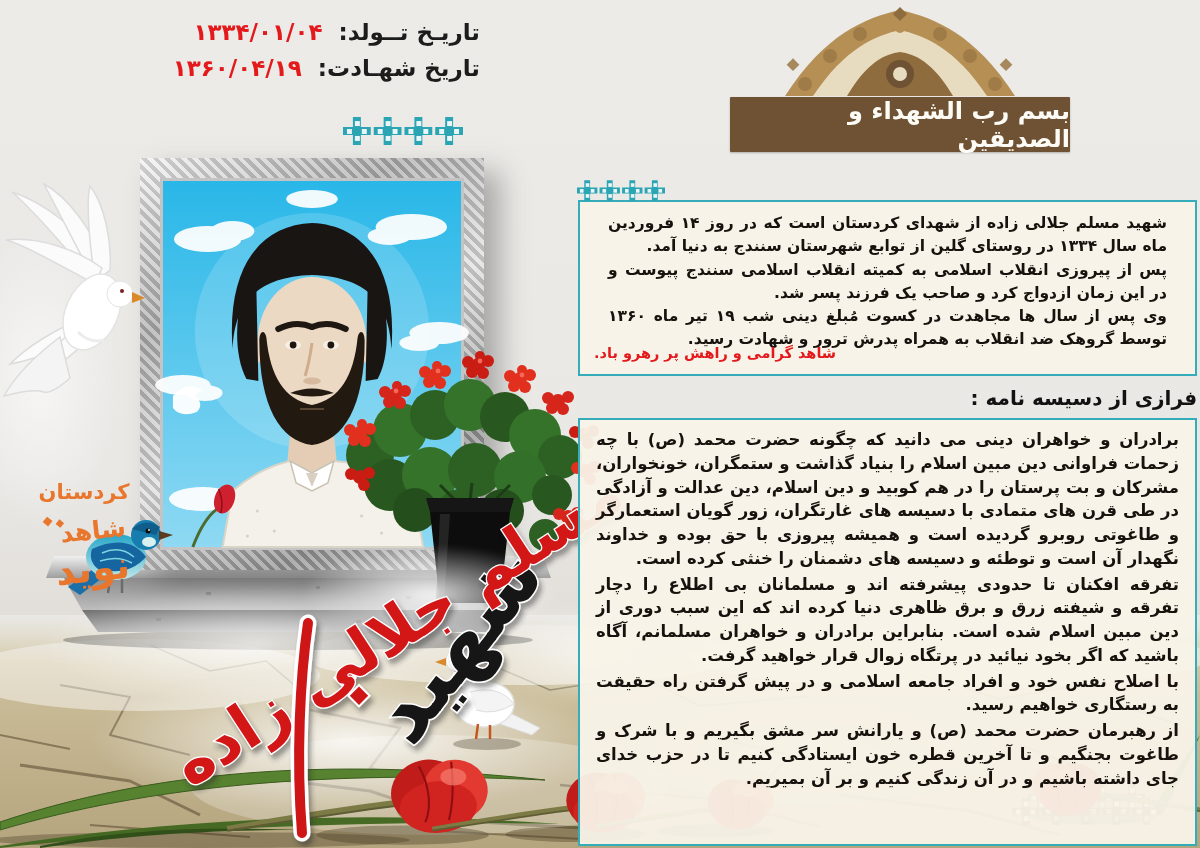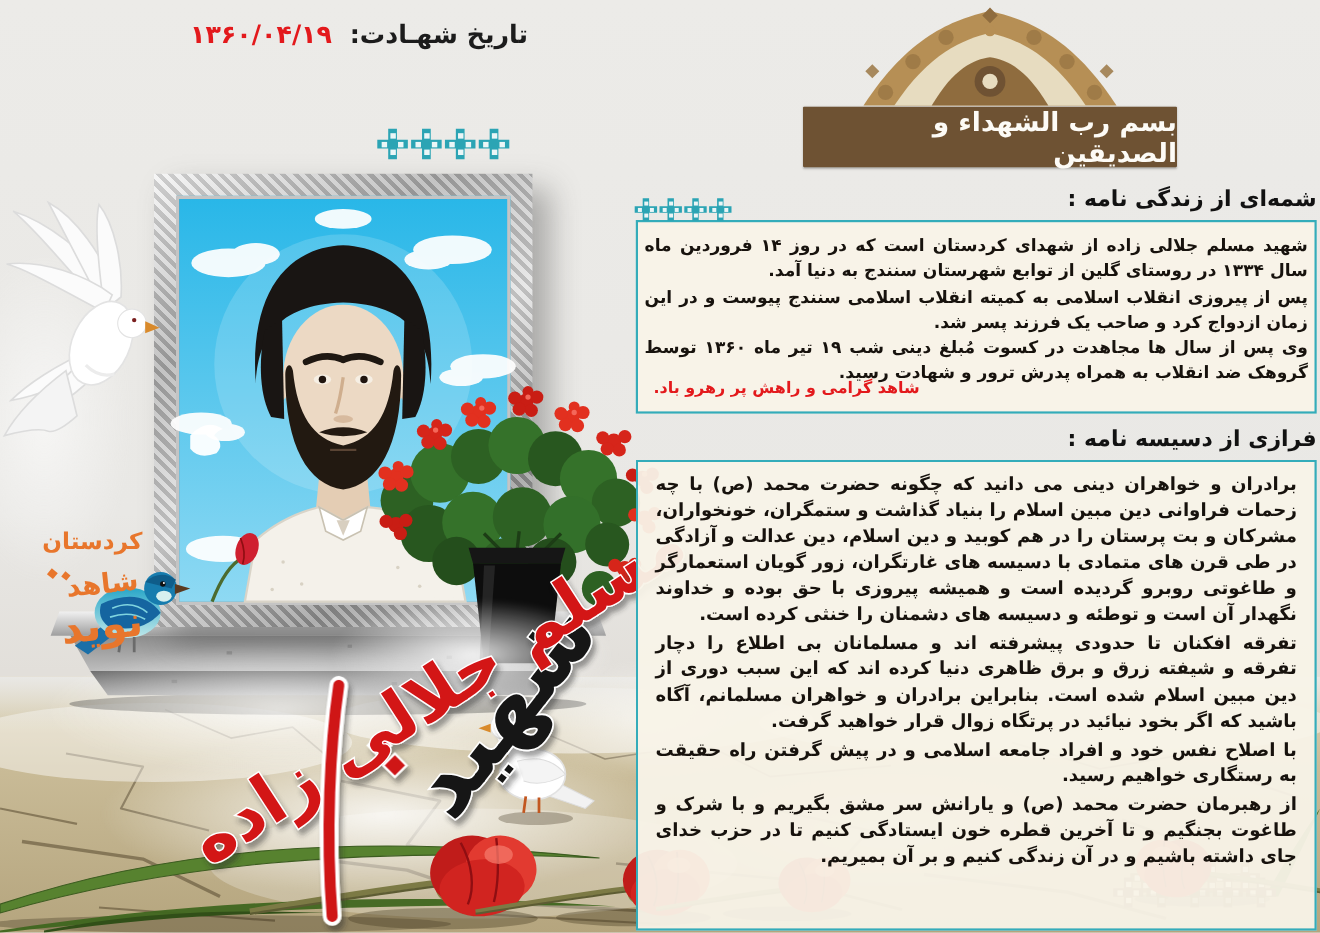--- a/index.html
+++ b/index.html
@@ -17,21 +17,21 @@
   
   .banner{left:730px;top:97px;width:340px;height:55px;background:#6e5233;border-radius:1px;
     display:flex;align-items:center;justify-content:center;z-index:10;
     box-shadow:0 1px 2px rgba(0,0,0,.25);}
   .banner span{color:#fdfbf6;font-size:24px;font-weight:bold;direction:rtl;}
   
   .sec-heading{left:578px;width:619px;direction:rtl;text-align:right;font-size:20px;
     font-weight:bold;color:#121212;z-index:10;}
   .txt-box{left:578px;width:619px;background:#f8f3e8;border:2px solid #34acba;direction:rtl;
     text-align:justify;text-align-last:right;color:#17120d;z-index:10;overflow:hidden;}
-  .bio-box{top:200px;height:176px;padding:10px 6px;font-size:15.5px;line-height:1.5;font-weight:bold;position:absolute;}
+  .bio-box{top:200px;height:176px;padding:10px 28px;font-size:15.5px;line-height:1.5;font-weight:bold;position:absolute;}
   .bio-box p{margin:0;}
   .memorial{position:absolute;left:14px;bottom:9px;color:#e3191c;font-size:14.5px;font-weight:bold;}
   .will-box{top:418px;height:428px;padding:8px 16px;font-size:16.5px;line-height:1.44;font-weight:bold;
     background:rgba(248,243,232,.95);position:absolute;}
   .will-box p{margin:0 0 2px 0;}
   
   .kurdistan{left:28px;top:480px;width:112px;text-align:center;direction:rtl;color:#e8762c;
     font-size:21px;font-weight:bold;z-index:9;}
   
   .fog{position:absolute;border-radius:50%;filter:blur(3px);
@@ -109,20 +109,24 @@
       <path d="M1120,90 l60,20" stroke-width="2"></path>
     </g>
     <ellipse cx="140" cy="60" rx="180" ry="36" fill="#ffffff" opacity=".45"></ellipse>
     <ellipse cx="520" cy="40" rx="220" ry="30" fill="#ffffff" opacity=".5"></ellipse>
     <ellipse cx="950" cy="42" rx="260" ry="32" fill="#ffffff" opacity=".45"></ellipse>
     <ellipse cx="430" cy="170" rx="240" ry="50" fill="#ffffff" opacity=".25"></ellipse>
     <rect width="1200" height="50" fill="url(#fadeg)"></rect>
   </svg>
 
   <div class="abs info-block" dir="rtl">
+    <div class="info-row">
+      <span>تاریـخ تــولد:</span>
+      <span class="val">۱۳۳۴/۰۱/۰۴</span>
+    </div>
     <div class="info-row">
       <span>تاریخ شهـادت:</span>
       <span class="val">۱۳۶۰/۰۴/۱۹</span>
     </div>
   </div>
 
   <svg class="abs" style="left:343px;top:117px;width:120px;height:28px;color:#2ba4b4;z-index:10;" viewBox="0 0 121 28">
     <use href="#motif" x="0"></use>
       <use href="#motif" x="31"></use>
       <use href="#motif" x="62"></use>
@@ -479,23 +483,20 @@
   <svg class="abs" style="left:0;top:718px;width:560px;height:130px;z-index:5;" viewBox="0 0 560 130">
     <ellipse cx="200" cy="122" rx="210" ry="8" fill="rgba(50,40,20,.3)"></ellipse>
     <path d="M0,104 C150,54 320,38 545,62 C320,52 150,68 0,112 Z" fill="#57822f" stroke="#3c5c20" stroke-width="1"></path>
     <path d="M0,128 C180,100 360,92 560,106 C360,102 180,110 0,130 Z" fill="#3f661f" opacity=".95"></path>
     <path d="M40,128 C120,112 200,108 300,112 C200,112 120,118 40,130 Z" fill="#314f18"></path>
   </svg>
   <svg class="abs" style="left:1150px;top:735px;width:50px;height:80px;z-index:5;" viewBox="0 0 50 80">
     <path d="M50,0 C30,30 14,55 0,80 L12,80 C26,52 40,24 50,0 Z" fill="#4c7427"></path>
   </svg>
 
-  <div class="abs sec-heading" style="top:168px;" dir="rtl">
-    <span>شمه‌ای از زندگی نامه :</span>
-  </div>
   <div class="abs txt-box bio-box" dir="rtl">
     <p>شهید مسلم جلالی زاده از شهدای کردستان است که در روز ۱۴ فروردین ماه سال ۱۳۳۴ در روستای گلین از توابع شهرستان سنندج به دنیا آمد.</p>
     <p>پس از پیروزی انقلاب اسلامی به کمیته انقلاب اسلامی سنندج پیوست و در این زمان ازدواج کرد و صاحب یک فرزند پسر شد.</p>
     <p>وی پس از سال ها مجاهدت در کسوت مُبلغ دینی شب ۱۹ تیر ماه ۱۳۶۰ توسط گروهک ضد انقلاب به همراه پدرش ترور و شهادت رسید.</p>
     <span class="memorial">شاهد گرامی و راهش پر رهرو باد.</span>
   </div>
 
   <div class="abs sec-heading" style="top:386px;" dir="rtl">
     <span>فرازی از دسیسه نامه :</span>
   </div>

